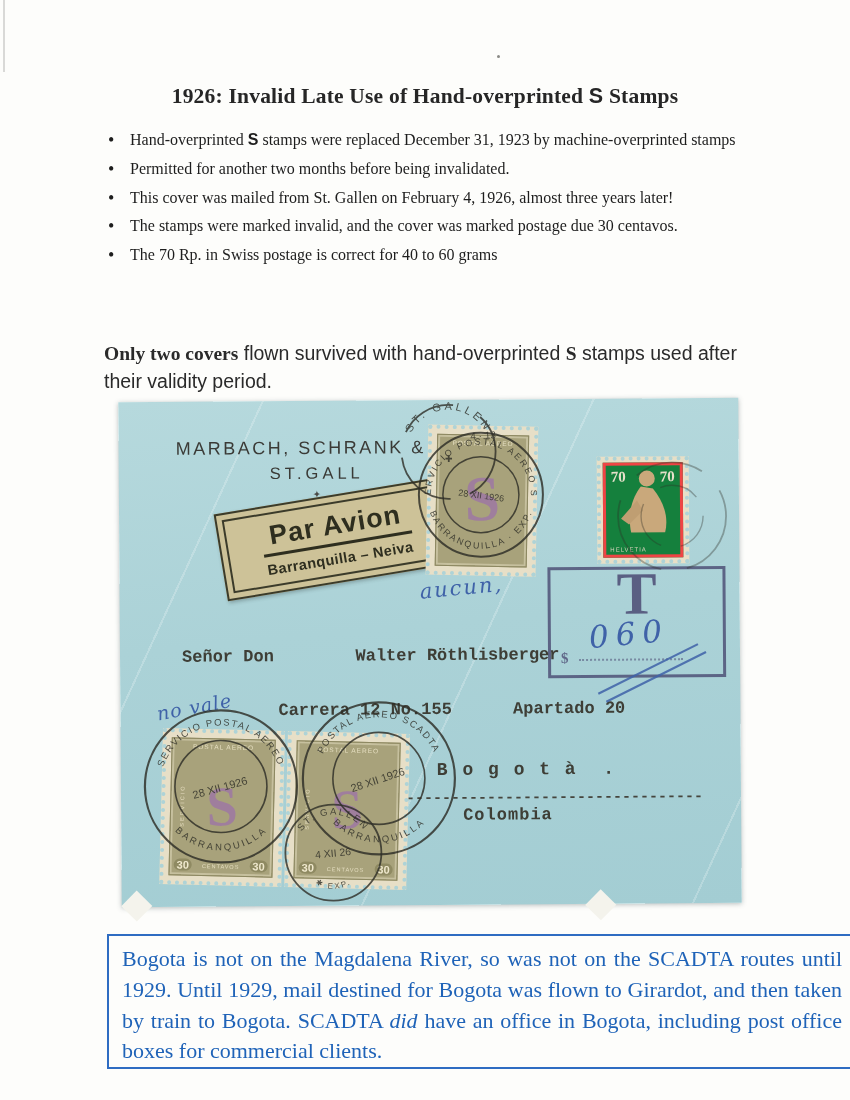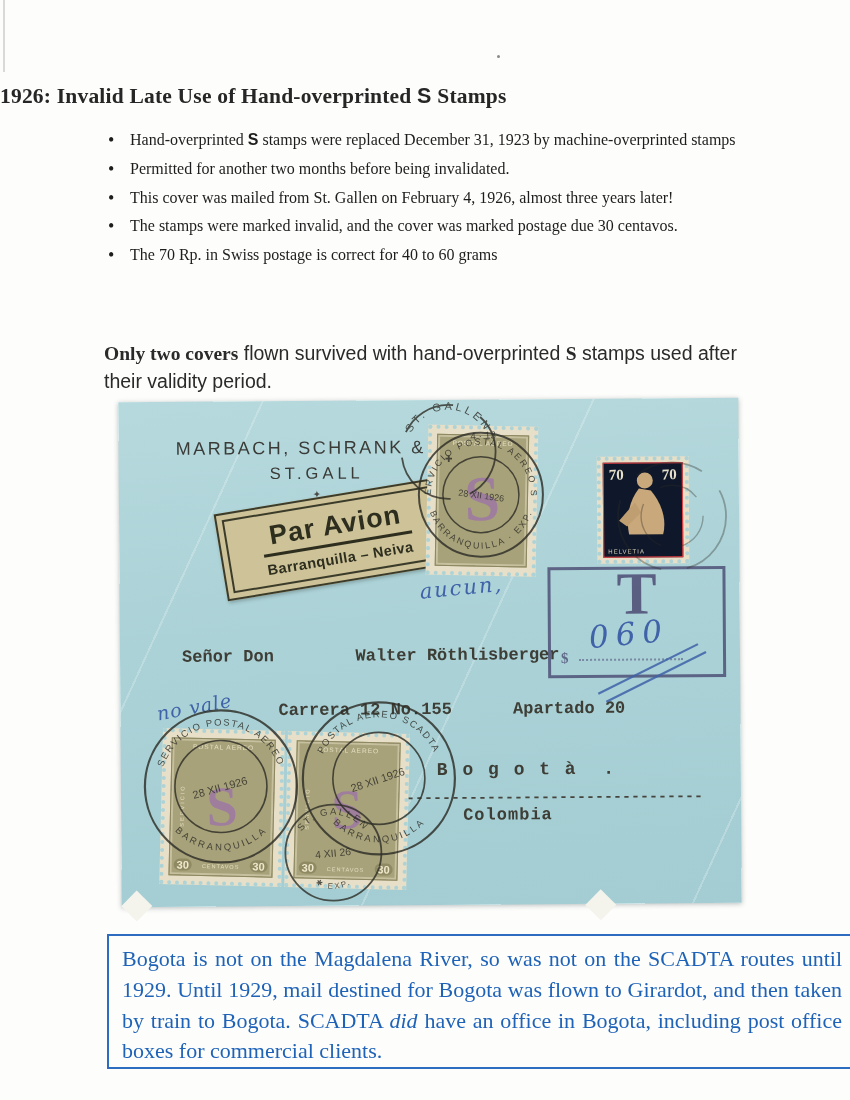--- a/index.html
+++ b/index.html
@@ -1,21 +1,21 @@
 <!DOCTYPE html>
 <html><head>
 <meta charset="utf-8">
 <style>
   html,body{margin:0;padding:0;background:#ffffff;}
   .sheet{position:relative;width:850px;height:1100px;background:#fdfdfb;overflow:hidden;
          font-family:"Liberation Serif", serif;color:#1d1d1d;}
   .scan-line{position:absolute;left:3px;top:0;width:2px;height:72px;background:#c9c9c7;opacity:.7;}
   .speck{position:absolute;left:497px;top:55px;width:3px;height:3px;border-radius:50%;background:#8a8a86;}
 
-  .title{position:absolute;left:0;top:84px;width:850px;margin:0;
+  .title{position:absolute;left:0;top:84px;width:850px;margin:0;text-align:center;
          font-size:21.5px;font-weight:bold;letter-spacing:.2px;color:#262626;}
   .sgoth{font-family:"Liberation Sans", sans-serif;font-weight:700;}
 
   .bullets{position:absolute;left:104px;top:130px;width:668px;margin:0;padding:0;list-style:none;}
   .bullets li{position:relative;padding-left:26px;margin-bottom:8px;font-size:16px;line-height:1.3;
               text-align:justify;width:642px;}
   .bullets li::before{content:"\2022";position:absolute;left:4px;top:-1px;font-size:18px;}
 
   .statement{position:absolute;left:104px;top:340px;width:676px;margin:0;
              font-family:"Liberation Sans", sans-serif;font-size:19.5px;line-height:1.36;color:#2a2a2a;}
@@ -46,21 +46,21 @@
   .stamp .body{position:absolute;inset:9px;background:#a8a27b;border:1px solid #8d8862;
                box-shadow:inset 0 0 0 2px rgba(236,229,202,.45);overflow:hidden;}
   .ovp{position:absolute;left:50%;top:50%;transform:translate(-50%,-52%) rotate(-3deg);
        font-family:"Liberation Serif", serif;font-weight:bold;color:rgba(158,118,165,.82);}
   .arctext{position:absolute;left:0;right:0;top:4px;text-align:center;font-size:6.5px;
            letter-spacing:1px;color:rgba(240,233,205,.85);font-family:"Liberation Sans", sans-serif;}
   .scadta-top{left:308px;top:26px;width:110px;height:150px;transform:rotate(1.5deg);}
   .scadta-top .ovp{font-size:64px;}
 
   .swiss{left:478px;top:58px;width:92px;height:107px;}
-  .swiss .body{inset:6px;background:#0f172a;border:1px solid #ef4444;box-shadow:none;}
+  .swiss .body{inset:6px;background:#15803d;border:3px solid #ef4444;box-shadow:none;}
   .s70{position:absolute;top:3px;font-family:"Liberation Serif", serif;font-weight:bold;
        font-size:15px;color:#e6e0ca;}
   .s70.l{left:5px;} .s70.r{right:5px;}
   .helv{position:absolute;left:4px;bottom:2px;font-size:6px;color:#d9d2bc;
         font-family:"Liberation Sans", sans-serif;letter-spacing:1px;}
 
   .pair{position:absolute;left:40px;top:330px;display:flex;gap:3px;transform:rotate(1.8deg);}
   .pair .stamp{position:relative;width:122px;height:156px;}
   .pair .ovp{font-size:56px;}
   .val{position:absolute;bottom:4px;font-size:11px;font-weight:bold;color:#efe8cd;

